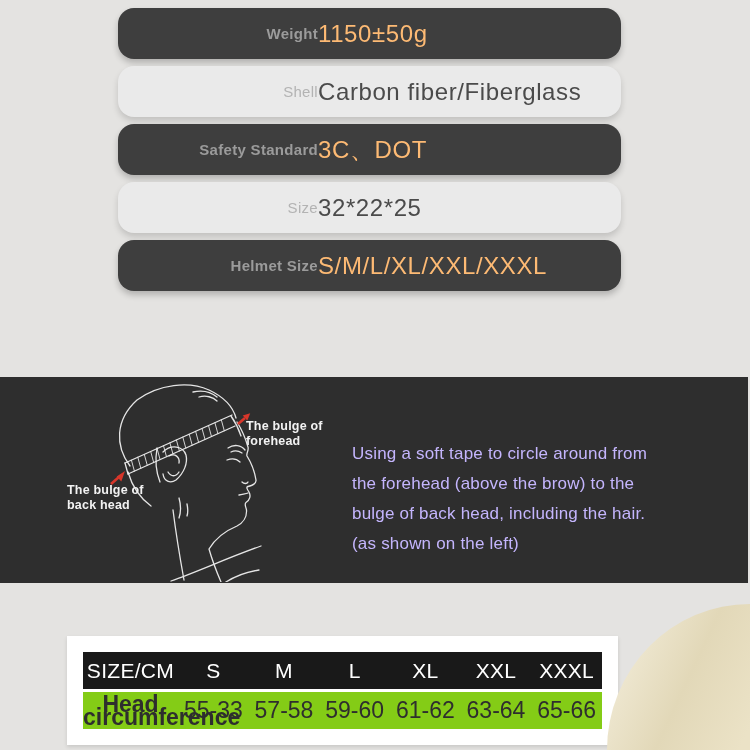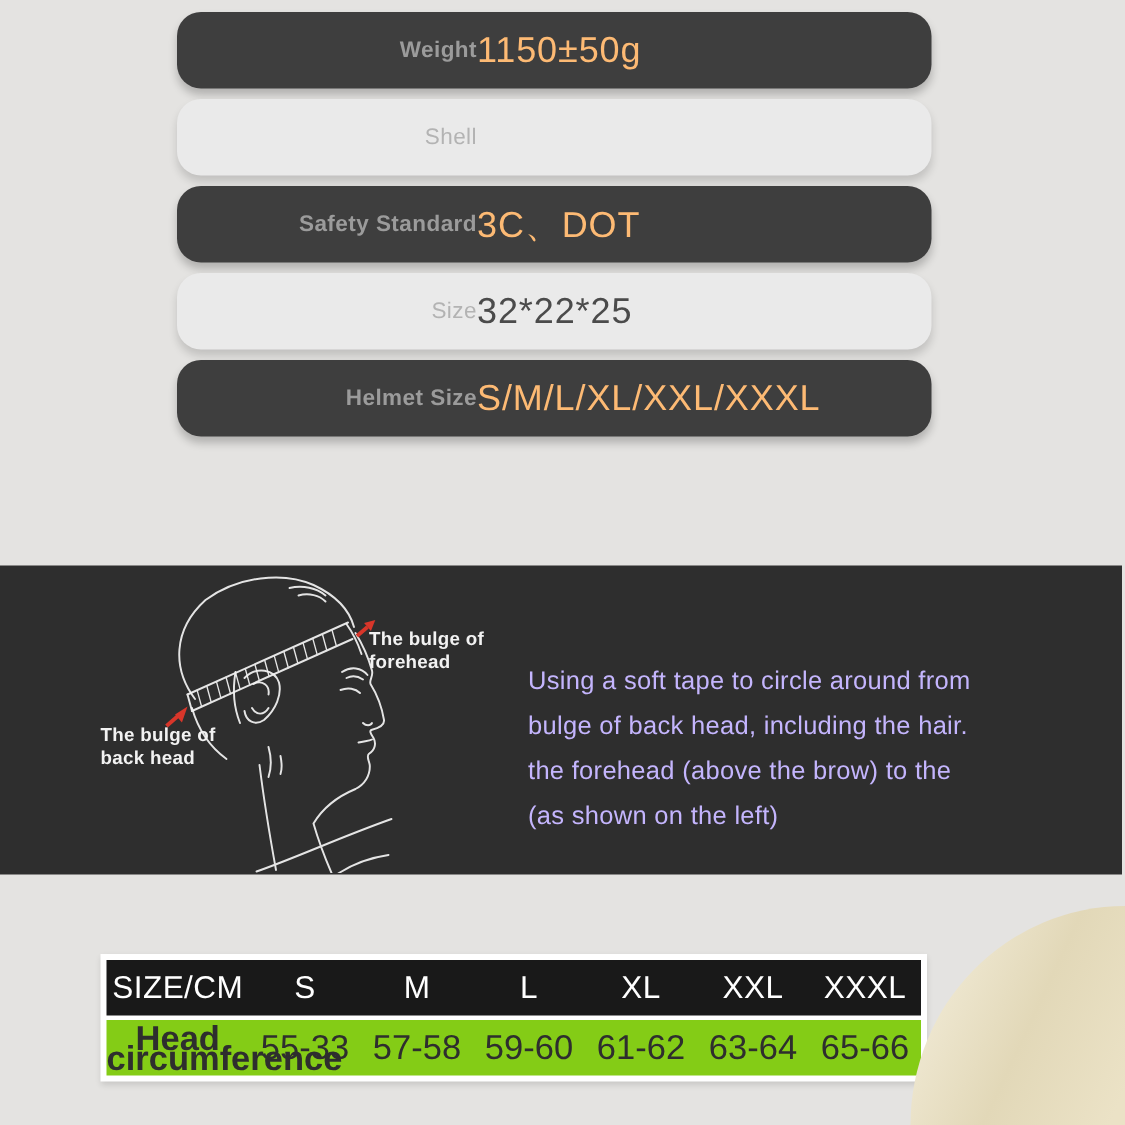--- a/index.html
+++ b/index.html
@@ -39,21 +39,21 @@
   .banner-label.forehead { left:246px; top:42px; }
   .banner-label.backhead { left:67px; top:106px; }
   .instructions {
     position:absolute; left:340px; top:62px; width:300px;
     font-size:17px; line-height:30px; color:#c4b5fd; letter-spacing:.2px;margin-left:12px;
   }
 
   
   .size-table {
     position:absolute; top:636px; left:67px; width:551px;
-    background:#ffffff; padding:4px;
+    background:#ffffff; padding:16px;
     box-shadow:0 2px 4px rgba(0,0,0,.12);
   }
   .tbl-row {
     display:grid; grid-template-columns:95px repeat(6, 1fr);
     align-items:center; height:37px;
   }
   .tbl-row.header { background:#191919; margin-bottom:3px; }
   .tbl-row.header .cell { color:#ffffff; font-size:21px; text-align:center; letter-spacing:.3px; }
   .tbl-row.data { background:#84cc16; }
   .tbl-row.data .cell { color:#2e2e2e; font-size:23px; text-align:center; }
@@ -69,20 +69,21 @@
 </head>
 <body>
 
 <div class="spec-rows">
   <div class="spec-row dark">
     <div class="spec-label">Weight</div>
     <div class="spec-value">1150±50g</div>
   </div>
   <div class="spec-row light">
     <div class="spec-label">Shell</div>
+    <div class="spec-value">Carbon fiber/Fiberglass</div>
   </div>
   <div class="spec-row dark">
     <div class="spec-label">Safety Standard</div>
     <div class="spec-value">3C、DOT</div>
   </div>
   <div class="spec-row light">
     <div class="spec-label">Size</div>
     <div class="spec-value">32*22*25</div>
   </div>
   <div class="spec-row dark">
@@ -148,22 +149,22 @@
     <div>The bulge of</div>
     <div>forehead</div>
   </div>
   <div class="banner-label backhead">
     <div>The bulge of</div>
     <div>back head</div>
   </div>
 
   <div class="instructions">
     <div>Using a soft tape to circle around from</div>
+    <div>the forehead (above the brow) to the</div>
     <div>bulge of back head, including the hair.</div>
-    <div>the forehead (above the brow) to the</div>
     <div>(as shown on the left)</div>
   </div>
 </div>
 
 <div class="size-table">
   <div class="tbl-row header">
     <div class="cell">SIZE/CM</div>
     <div class="cell">S</div>
     <div class="cell">M</div>
     <div class="cell">L</div>

